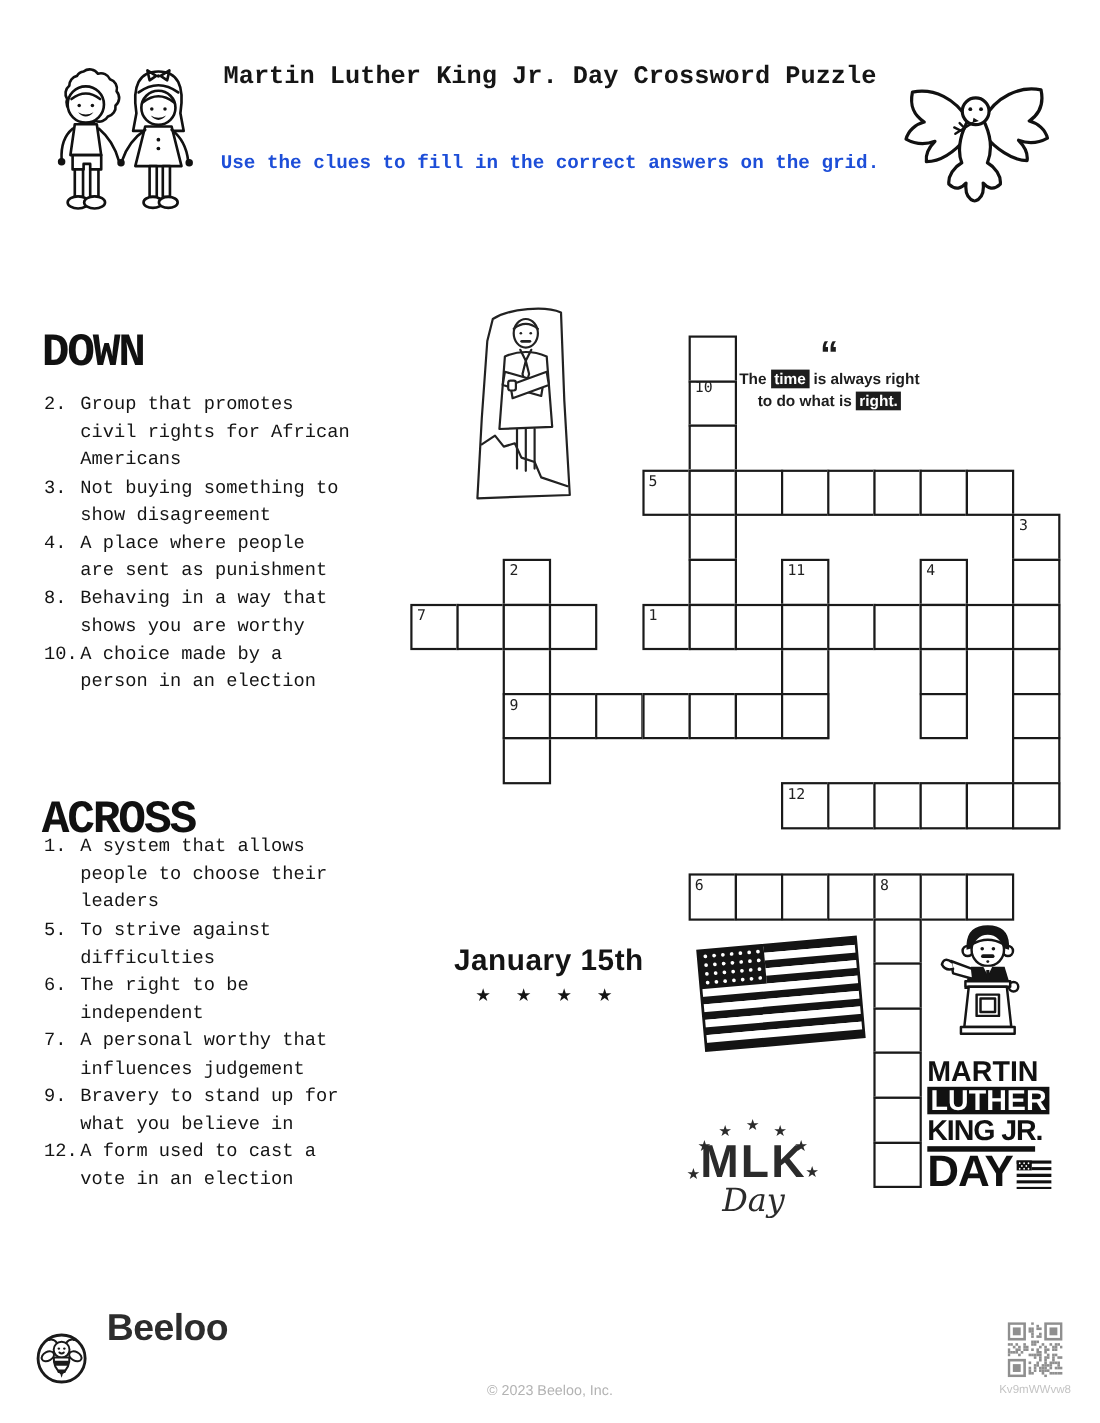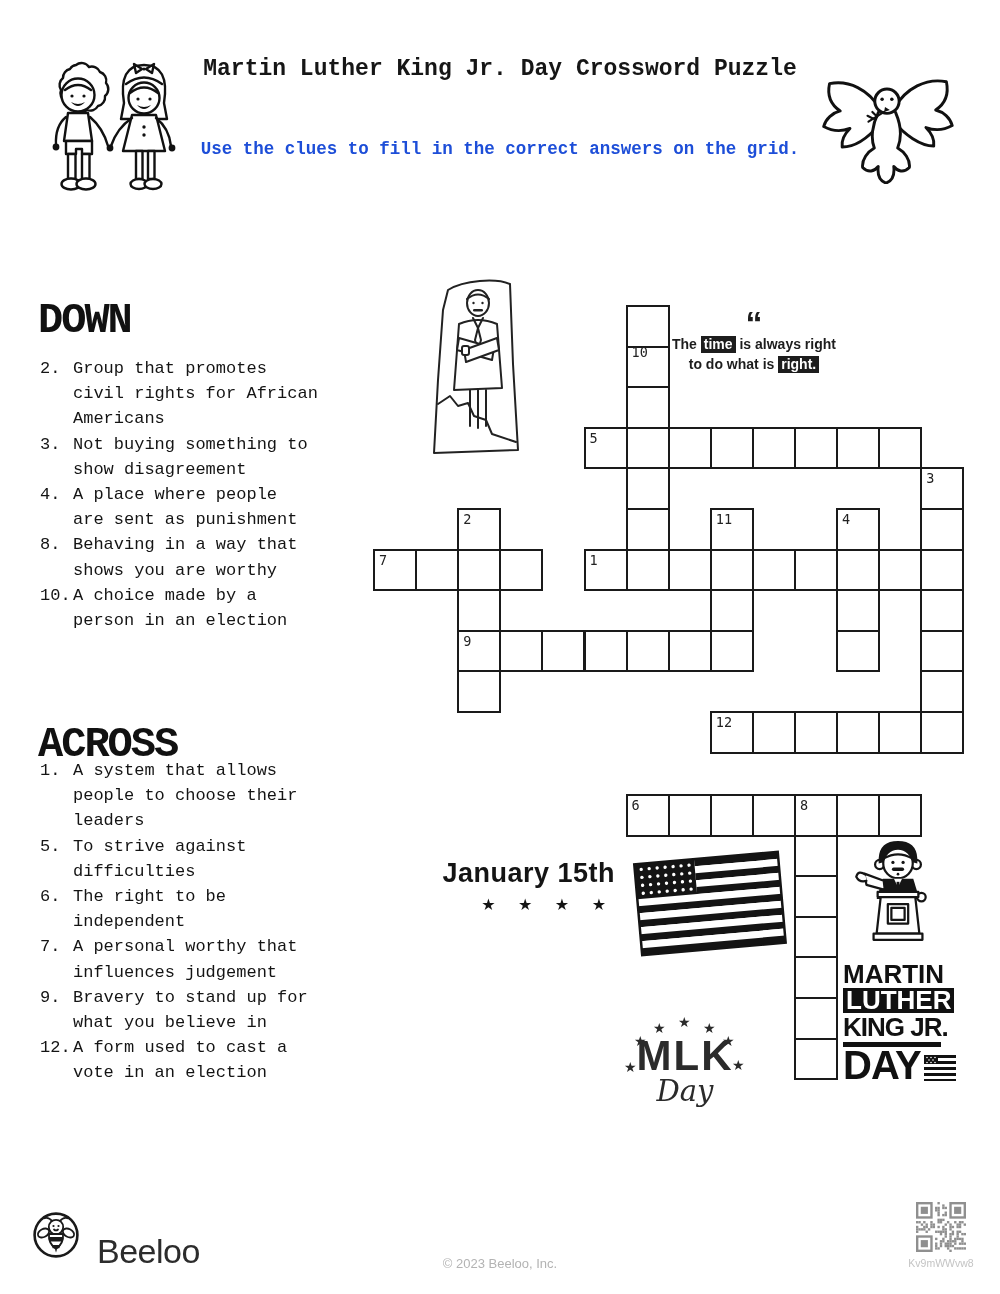--- a/index.html
+++ b/index.html
@@ -34,21 +34,21 @@
   .hl{background:#1d1d1d;color:#fff;padding:0 3px 1px;}
 
   
   .grid-host{position:absolute;left:0;top:0;width:100%;height:100%;}
   .cw-cell{position:absolute;background:#fff;border:2px solid #1a1a1a;box-sizing:border-box;z-index:1;}
   .cw-num{position:absolute;z-index:2;font-family:"DejaVu Sans Mono",monospace;
           font-size:13.5px;line-height:13.5px;color:#222;}
   .statue{position:absolute;left:426px;top:276px;}
 
   
-  .date-block{position:absolute;left:383px;top:858px;width:232px;text-align:right;color:#141414;}
+  .date-block{position:absolute;left:383px;top:858px;width:232px;text-align:center;color:#141414;}
   .date-label{font-size:27px;font-weight:800;line-height:30px;letter-spacing:0.5px;}
   .year-row{display:flex;align-items:center;justify-content:center;margin-top:5px;}
   .bars{display:flex;flex-direction:column;gap:6px;width:42px;}
   .bars i{display:block;height:7px;background:#141414;}
   .year{font-size:58px;font-weight:800;line-height:48px;letter-spacing:-2px;padding:0 5px;}
   .stars-row{margin-top:7px;font-size:16px;letter-spacing:9px;color:#141414;}
 
   .flag-main{position:absolute;left:634px;top:854px;transform:rotate(-5deg);}
   .speaker{position:absolute;left:852px;top:836px;}
 
@@ -64,21 +64,21 @@
 
   .mlk-badge{position:absolute;left:626px;top:1010px;width:118px;height:96px;color:#2b2b2b;}
   .badge-star{position:absolute;font-size:14px;line-height:14px;color:#2b2b2b;}
   .badge-mlk{position:absolute;top:26px;left:0;width:100%;text-align:center;
              font-size:42px;font-weight:800;letter-spacing:2px;line-height:40px;}
   .badge-day{position:absolute;top:66px;left:0;width:100%;text-align:center;
              font-family:"DejaVu Serif",serif;font-style:italic;font-size:29px;line-height:30px;}
 
   
   .bee{position:absolute;left:32px;top:1211px;}
-  .wordmark{position:absolute;left:97px;top:1232px;font-size:34px;font-weight:400;
+  .wordmark{position:absolute;left:97px;top:1188px;font-size:34px;font-weight:700;
             letter-spacing:-0.5px;color:#2c2c2c;}
   .copyright{position:absolute;left:0;top:1256px;width:100%;text-align:center;
              font-size:13px;color:#b3b3b3;}
   .qr{position:absolute;left:916px;top:1202px;}
   .qr-code-text{position:absolute;left:903px;top:1257px;width:76px;text-align:center;
                 font-size:10.5px;color:#c4c4c4;}
 </style>
 </head>
 <body>
 

